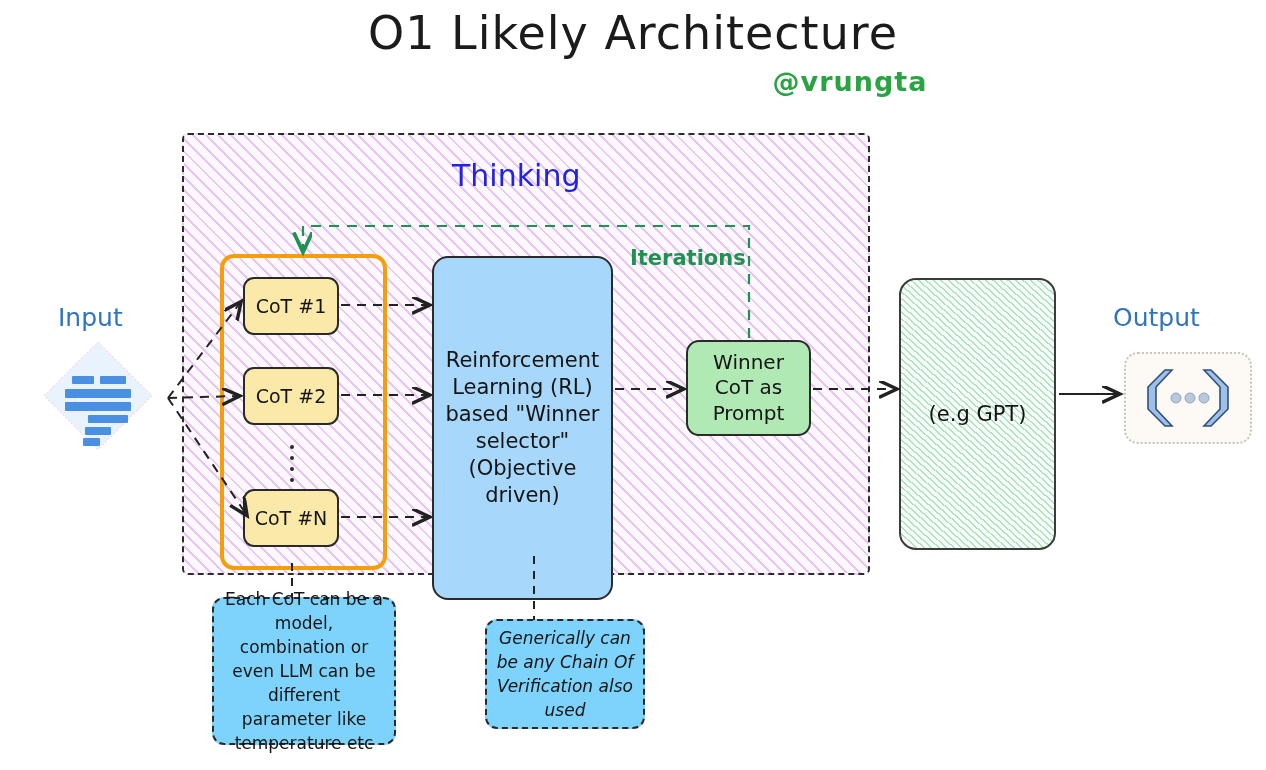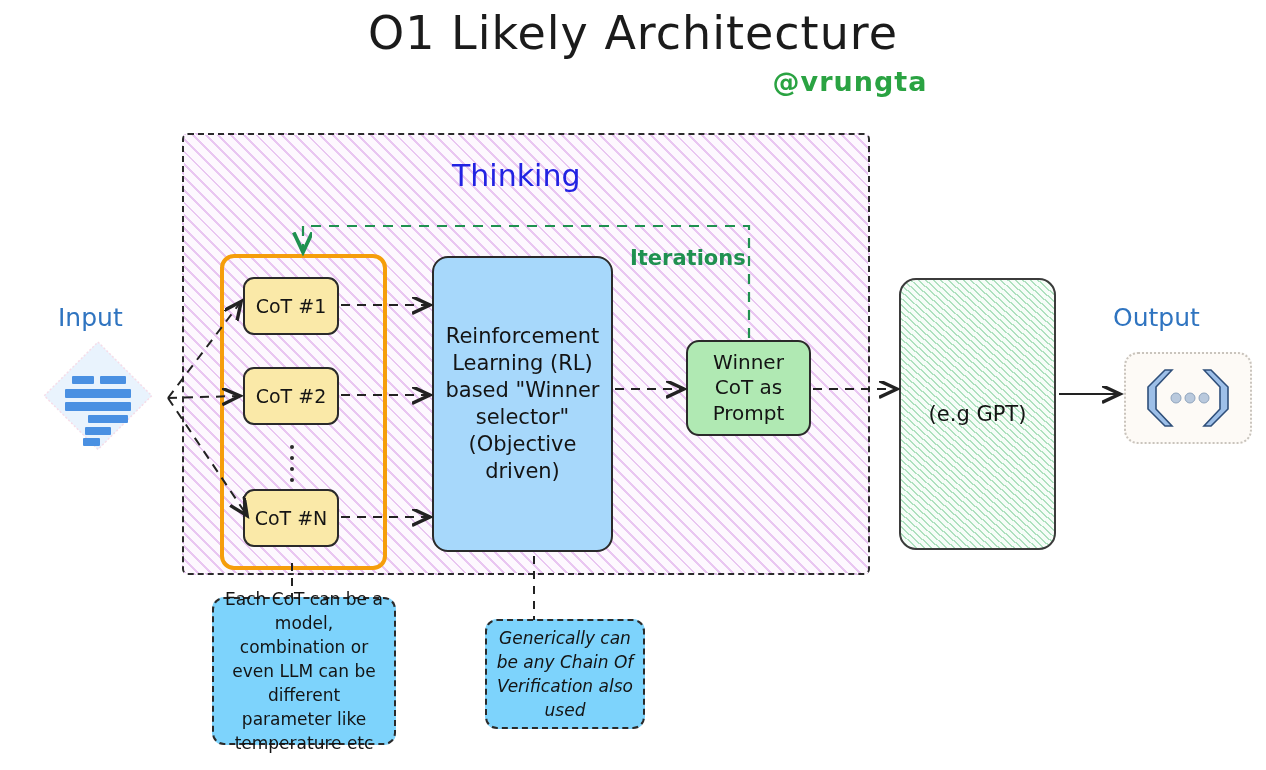--- a/index.html
+++ b/index.html
@@ -51,21 +51,21 @@
     text-align:center;color:#141414;line-height:1.28;
   }
   .cot{
     width:96px;height:58px;left:243px;
     background:#fae9a8;border:2.6px solid #2a2a2a;border-radius:11px;
     font-size:19px;
   }
   #cot1{top:277px;} #cot2{top:367px;} #cotN{top:489px;}
 
   .rlbox{
-    left:432px;top:256px;width:181px;height:296px;
+    left:432px;top:256px;width:181px;height:344px;
     background:#a7d8fb;border:2.6px solid #2a2a2a;border-radius:16px;
     font-size:21px;padding:0 8px;
   }
   .winner{
     left:686px;top:340px;width:125px;height:96px;
     background:#b0e9b3;border:2.6px solid #2a2a2a;border-radius:13px;
     font-size:20px;
   }
   .foundational{
     left:899px;top:278px;width:157px;height:272px;

